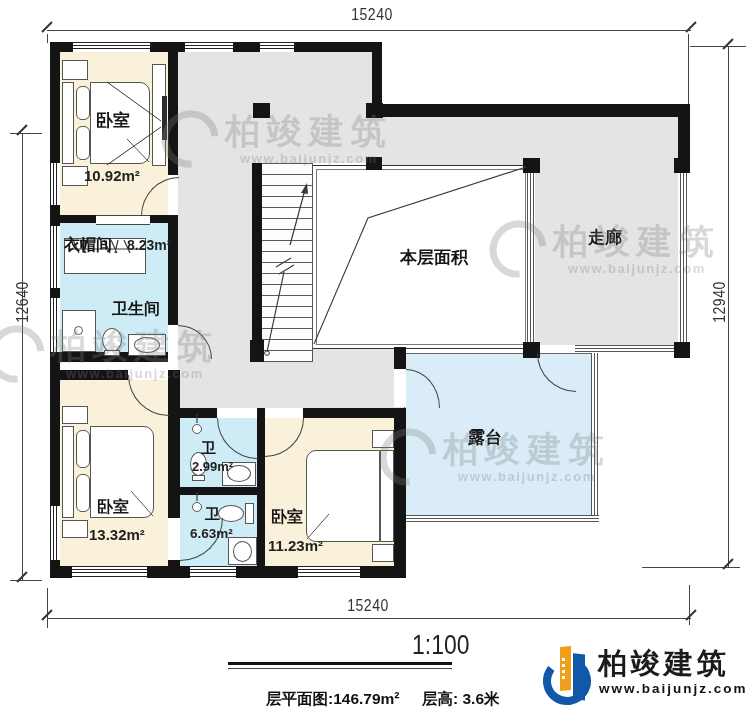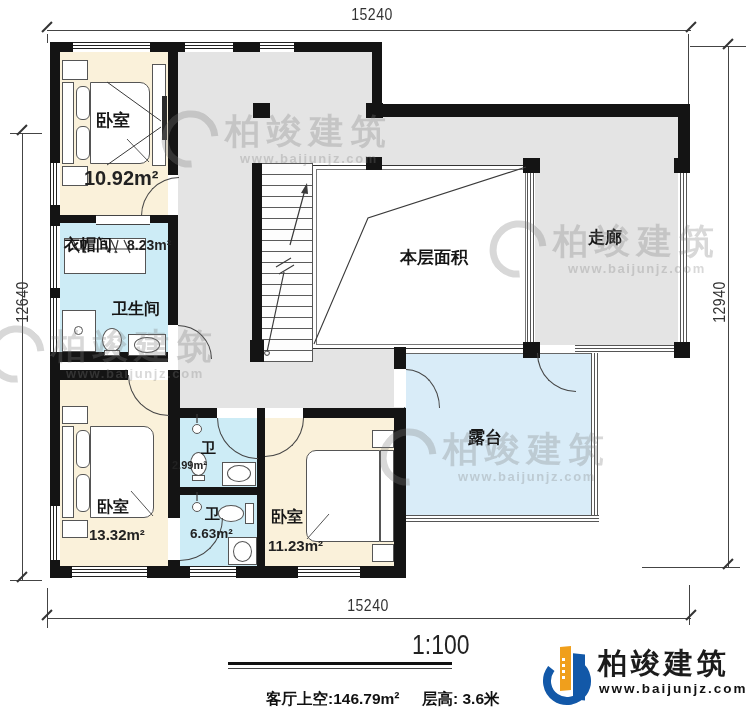--- a/index.html
+++ b/index.html
@@ -193,30 +193,30 @@
     <polygon points="307,183 308,194 301,193" fill="#3a3a3a"></polygon>
     <circle cx="267" cy="353" r="2.4" fill="none" stroke="#3a3a3a"></circle>
     <path d="M161,121 L107,82 M161,127 L107,165" stroke="#3a3a3a" stroke-width="1" fill="none"></path>
     <path d="M68,249 L144,249" stroke="#3a3a3a" stroke-width="1.2" fill="none"></path>
     <path d="M73,240 l6,13 M80,240 l6,13 M87,240 l-3,13 M104,240 l6,13 M111,240 l6,13 M118,240 l-3,13 M124,240 l6,13" stroke="#3a3a3a" stroke-width="1.2" fill="none"></path>
     <path d="M127,139 L149,162 M131,491 L153,516 M329,514 L307,539" stroke="#555" stroke-width="1" fill="none"></path>
     <path d="M197,423 l0,-9 M197,501 l0,-9" stroke="#3a3a3a" stroke-width="1.2" fill="none"></path>
   </svg>
 
   <b class="lab" style="left:96px;top:109px;font-size:17px">卧室</b>
-  <b class="lab area" style="left:84px;top:167px;font-size:20px">10.92m²</b>
+  <b class="lab area" style="left:84px;top:167px;font-size:15px">10.92m²</b>
   <b class="lab" style="left:64px;top:235px;font-size:16px">衣帽间</b>
   <b class="lab area" style="left:127px;top:237px;font-size:14px">8.23m²</b>
   <b class="lab" style="left:112px;top:299px;font-size:16px">卫生间</b>
   <b class="lab" style="left:400px;top:246px;font-size:17px">本层面积</b>
   <b class="lab" style="left:588px;top:226px;font-size:17px">走廊</b>
   <b class="lab" style="left:97px;top:497px;font-size:16px">卧室</b>
   <b class="lab area" style="left:89px;top:526px;font-size:15px">13.32m²</b>
   <b class="lab" style="left:201px;top:439px;font-size:15px">卫</b>
-  <b class="lab area" style="left:172px;top:459px;font-size:11px">2.99m²</b>
+  <b class="lab area" style="left:192px;top:459px;font-size:13px">2.99m²</b>
   <b class="lab" style="left:205px;top:505px;font-size:15px">卫</b>
   <b class="lab area" style="left:190px;top:526px;font-size:13.5px">6.63m²</b>
   <b class="lab" style="left:271px;top:507px;font-size:16px">卧室</b>
   <b class="lab area" style="left:268px;top:537px;font-size:15px">11.23m²</b>
   <b class="lab" style="left:468px;top:426px;font-size:17px">露台</b>
 
   <i class="a dimline" style="left:47px;top:30px;width:644px;height:1px"></i>
   <i class="a dimline" style="left:47px;top:618px;width:644px;height:1px"></i>
   <i class="a dimline" style="left:22px;top:133px;width:1px;height:447px"></i>
   <i class="a dimline" style="left:728px;top:47px;width:1px;height:521px"></i>
@@ -237,21 +237,21 @@
   <i class="a dimline" style="left:690px;top:46px;width:56px;height:1px"></i>
   <i class="a dimline" style="left:642px;top:567px;width:98px;height:1px"></i>
   <b class="dimtxt" style="left:328px;top:6px;width:88px">15240</b>
   <b class="dimtxt" style="left:324px;top:597px;width:88px">15240</b>
   <b class="dimtxt vdim" style="left:-5px;top:293px;width:56px">12640</b>
   <b class="dimtxt vdim" style="left:692px;top:293px;width:56px">12940</b>
 
   <b class="title-scale" style="left:412px;top:630px">1:100</b>
   <i class="a" style="left:228px;top:662px;width:224px;height:3px;background:#111;z-index:20"></i>
   <i class="a" style="left:228px;top:668px;width:224px;height:1px;background:#444;z-index:20"></i>
-  <b class="tb-small" style="left:266px;top:689px">客厅上空:146.79m²</b>
+  <b class="tb-small" style="left:266px;top:689px">层平面图:146.79m²</b>
   <b class="tb-small" style="left:422px;top:689px">层高: 3.6米</b>
 
   <svg class="a" style="left:542px;top:644px;z-index:20" width="52" height="62" viewBox="0 0 52 62">
     <circle cx="25" cy="37" r="20" fill="none" stroke="#1258a8" stroke-width="8" stroke-dasharray="95 31" transform="rotate(-55 25 37)"></circle>
     <rect x="18" y="5" width="11" height="44" fill="#f09f1c" transform="skewY(-6)"></rect>
     <rect x="31" y="6" width="12" height="46" fill="#1258a8" transform="skewY(6)"></rect>
     <g fill="#fff">
       <rect x="20" y="14" width="3" height="3"></rect>
         <rect x="20" y="20" width="3" height="3"></rect>
       <rect x="20" y="26" width="3" height="3"></rect>

